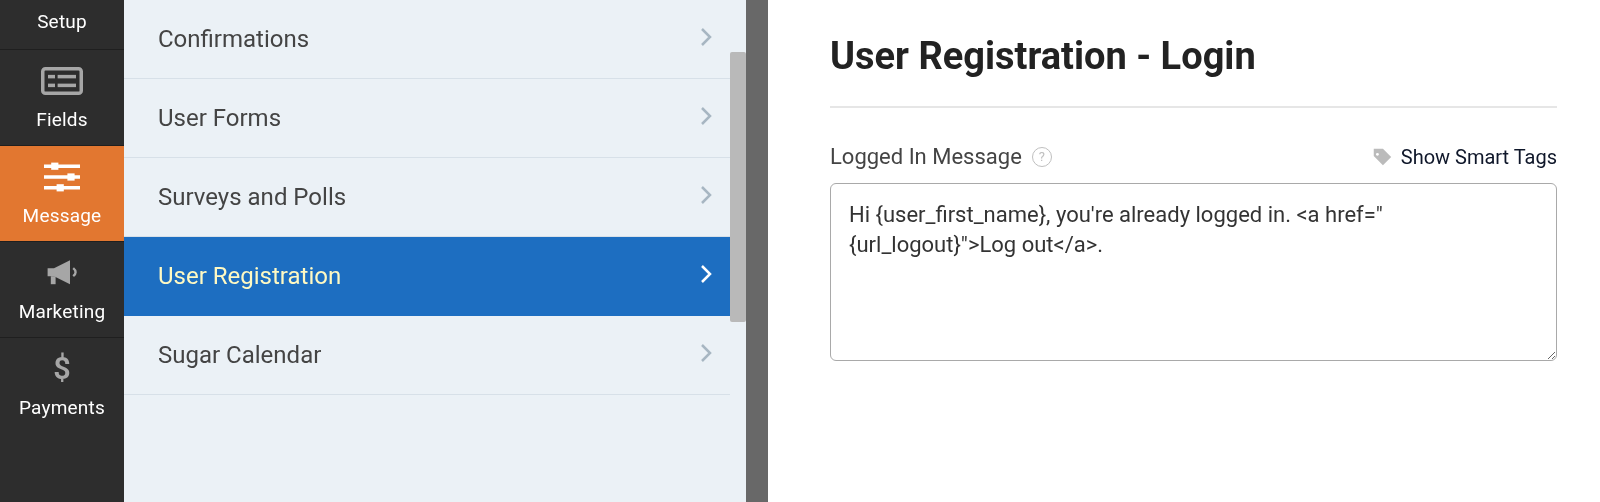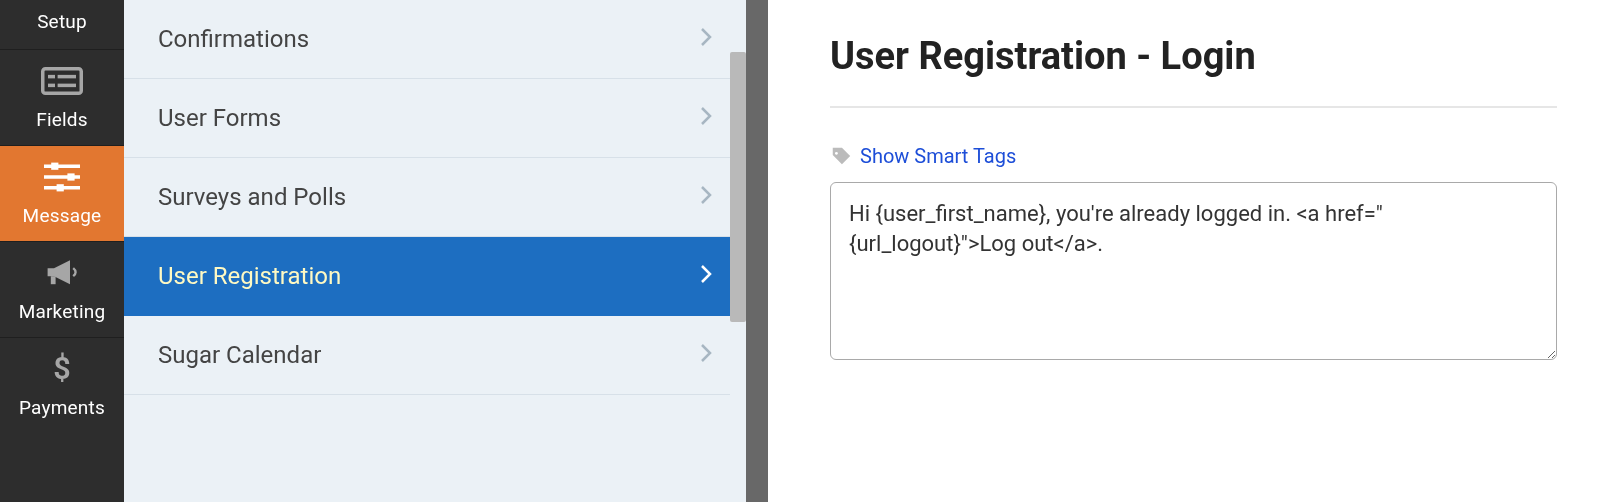--- a/index.html
+++ b/index.html
@@ -144,21 +144,21 @@
     display: inline-flex;
     align-items: center;
     justify-content: center;
     font-size: 13px;
     color: #bfbfbf;
   }
   .smart-tags {
     display: flex;
     align-items: center;
     gap: 8px;
-    color: #1d4ed8;
+    color: #0f172a;
     font-size: 20px;
     cursor: pointer;
   }
   .smart-tags svg { fill: #bbb; width: 22px; height: 22px; }
   textarea {
     width: 100%;
     height: 178px;
     border: 1px solid #a9a9a9;
     border-radius: 6px;
     padding: 16px 18px;
@@ -268,20 +268,24 @@
 </div>
 
 <div class="divider"></div>
 
 <div class="main">
   <h1>User Registration - Login</h1>
   <hr class="hr">
 
 
   <div class="field-header">
+    <div class="field-label-group">
+      <span class="field-label">Logged In Message</span>
+      <span class="help-icon">?</span>
+    </div>
     <div class="smart-tags">
       <svg viewBox="0 0 24 24">
           <path d="M3 3 L13 3 L22 12 L13 21 L3 11 Z M7 7.5 a1.6 1.6 0 1 0 0.001 0 Z"></path>
         </svg>
       <span>Show Smart Tags</span>
     </div>
   </div>
 
   <textarea style="">Hi {user_first_name}, you're already logged in. &lt;a href="{url_logout}"&gt;Log out&lt;/a&gt;.</textarea>
 </div>

